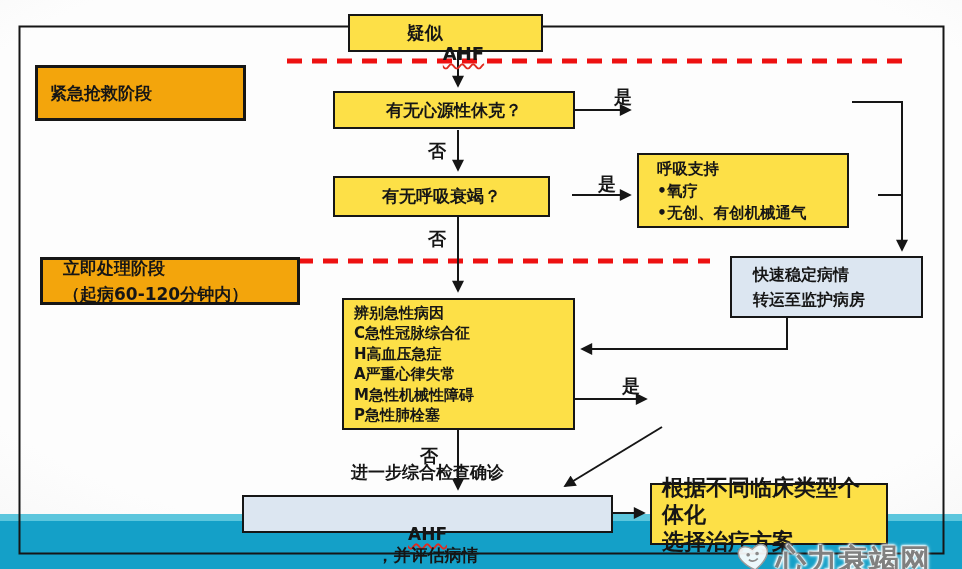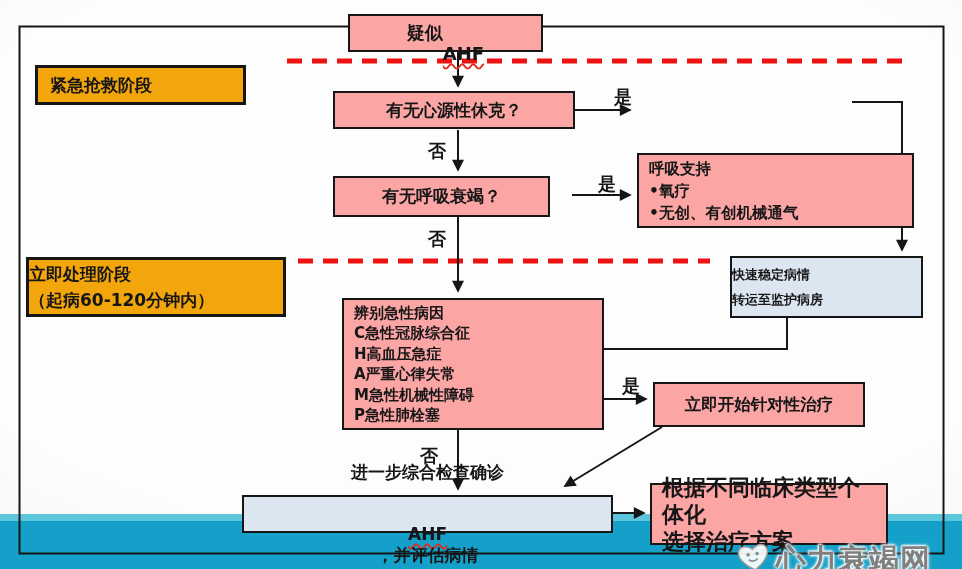--- a/index.html
+++ b/index.html
@@ -9,21 +9,21 @@
     background:#f7f7f7;
   }
   .bg{
     position:absolute;inset:0;
     background:radial-gradient(ellipse 120% 105% at 50% 42%, #fdfdfd 52%, #f3f3f3 76%, #e2e2e2 90%, #bdbdbd 100%);
   }
   .band-stripe{position:absolute;left:0;top:514px;width:962px;height:7px;background:#5cc6dd;}
   .band-main{position:absolute;left:0;top:521px;width:962px;height:48px;background:#14a0c8;}
   svg.overlay{position:absolute;left:0;top:0;z-index:2;}
   .node{
-    position:absolute;z-index:3;background:#fca5a5;border:2px solid #161616;
+    position:absolute;z-index:3;background:#fde047;border:2px solid #161616;
     color:#161616;font-weight:700;box-sizing:border-box;
   }
   .center{display:flex;align-items:center;justify-content:center;text-align:center;}
   .vcenter{display:flex;flex-direction:column;justify-content:center;}
   .pre{white-space:pre-line;}
   .stage{background:#f3a50c;border:3px solid #161616;}
   .blue{background:#dce6f1;}
   .elabel{position:absolute;z-index:3;font-size:18px;font-weight:700;color:#161616;}
   .sq{text-decoration:underline wavy #e02b20;text-decoration-thickness:1.5px;text-underline-offset:3px;margin-top:40px;}
   #watermark{
@@ -66,45 +66,44 @@
     <path d="M662,427 L565,486" stroke="#161616" stroke-width="2" fill="none" marker-end="url(#ah)"></path>
     <path d="M458,430 L458,489" stroke="#161616" stroke-width="2" fill="none" marker-end="url(#ah)"></path>
     <path d="M613,513 L644,513" stroke="#161616" stroke-width="2" fill="none" marker-end="url(#ah)"></path>
   </svg>
 
   <div class="node center" style="left:348px;top:14px;width:195px;height:38px;font-size:18px;border-width:2.5px;">
     <span>疑似</span>
       <span class="sq">AHF</span>
   </div>
 
-  <div class="node stage vcenter" style="left:35px;top:65px;width:211px;height:40px;font-size:17px;padding-left:12px;">紧急抢救阶段</div>
+  <div class="node stage vcenter" style="left:35px;top:65px;width:211px;height:56px;font-size:17px;padding-left:12px;">紧急抢救阶段</div>
 
   <div class="node center" style="left:333px;top:91px;width:242px;height:38px;font-size:17px;border-width:2.5px;">有无心源性休克？</div>
 
 
   <div class="node center" style="left:333px;top:176px;width:217px;height:41px;font-size:17px;border-width:2.5px;">有无呼吸衰竭？</div>
 
-  <div class="node vcenter pre" style="left:637px;top:153px;width:277px;height:75px;font-size:15.5px;line-height:22px;padding:2px 10px;">呼吸支持
+  <div class="node vcenter pre" style="left:637px;top:153px;width:212px;height:75px;font-size:15.5px;line-height:22px;padding:2px 18px;">呼吸支持
 •氧疗
 •无创、有创机械通气</div>
 
-  <div class="node stage vcenter pre" style="left:26px;top:257px;width:260px;height:60px;font-size:17px;line-height:26px;padding-left:0;">立即处理阶段
+  <div class="node stage vcenter pre" style="left:40px;top:257px;width:260px;height:48px;font-size:17px;line-height:26px;padding-left:20px;">立即处理阶段
 （起病60-120分钟内）</div>
 
-  <div class="node blue vcenter pre" style="left:730px;top:256px;width:193px;height:62px;font-size:13px;line-height:25px;padding:2px 0;">快速稳定病情
+  <div class="node blue vcenter pre" style="left:730px;top:256px;width:193px;height:62px;font-size:16px;line-height:25px;padding:2px 21px;">快速稳定病情
 转运至监护病房</div>
 
-  <div class="node vcenter pre" style="left:342px;top:298px;width:262px;height:132px;font-size:15px;line-height:20.5px;padding:2px 10px;">辨别急性病因
+  <div class="node vcenter pre" style="left:342px;top:298px;width:233px;height:132px;font-size:15px;line-height:20.5px;padding:2px 10px;">辨别急性病因
 C急性冠脉综合征
 H高血压急症
 A严重心律失常
 M急性机械性障碍
 P急性肺栓塞</div>
 
-  <div class="node center" style="left:653px;top:382px;width:212px;height:45px;font-size:16.5px;">立即开始针对性治疗</div>
 
   <div class="node blue center" style="left:242px;top:495px;width:371px;height:38px;font-size:17px;border-width:2.5px;flex-direction:column;">
     <span>进一步综合检查确诊</span>
       <span class="sq">AHF</span>
       <span>，并评估病情</span>
   </div>
 
   <div class="node vcenter pre" style="left:650px;top:483px;width:238px;height:62px;font-size:22px;line-height:27px;padding:7px 10px;">根据不同临床类型个体化
 选择治疗方案</div>
 

